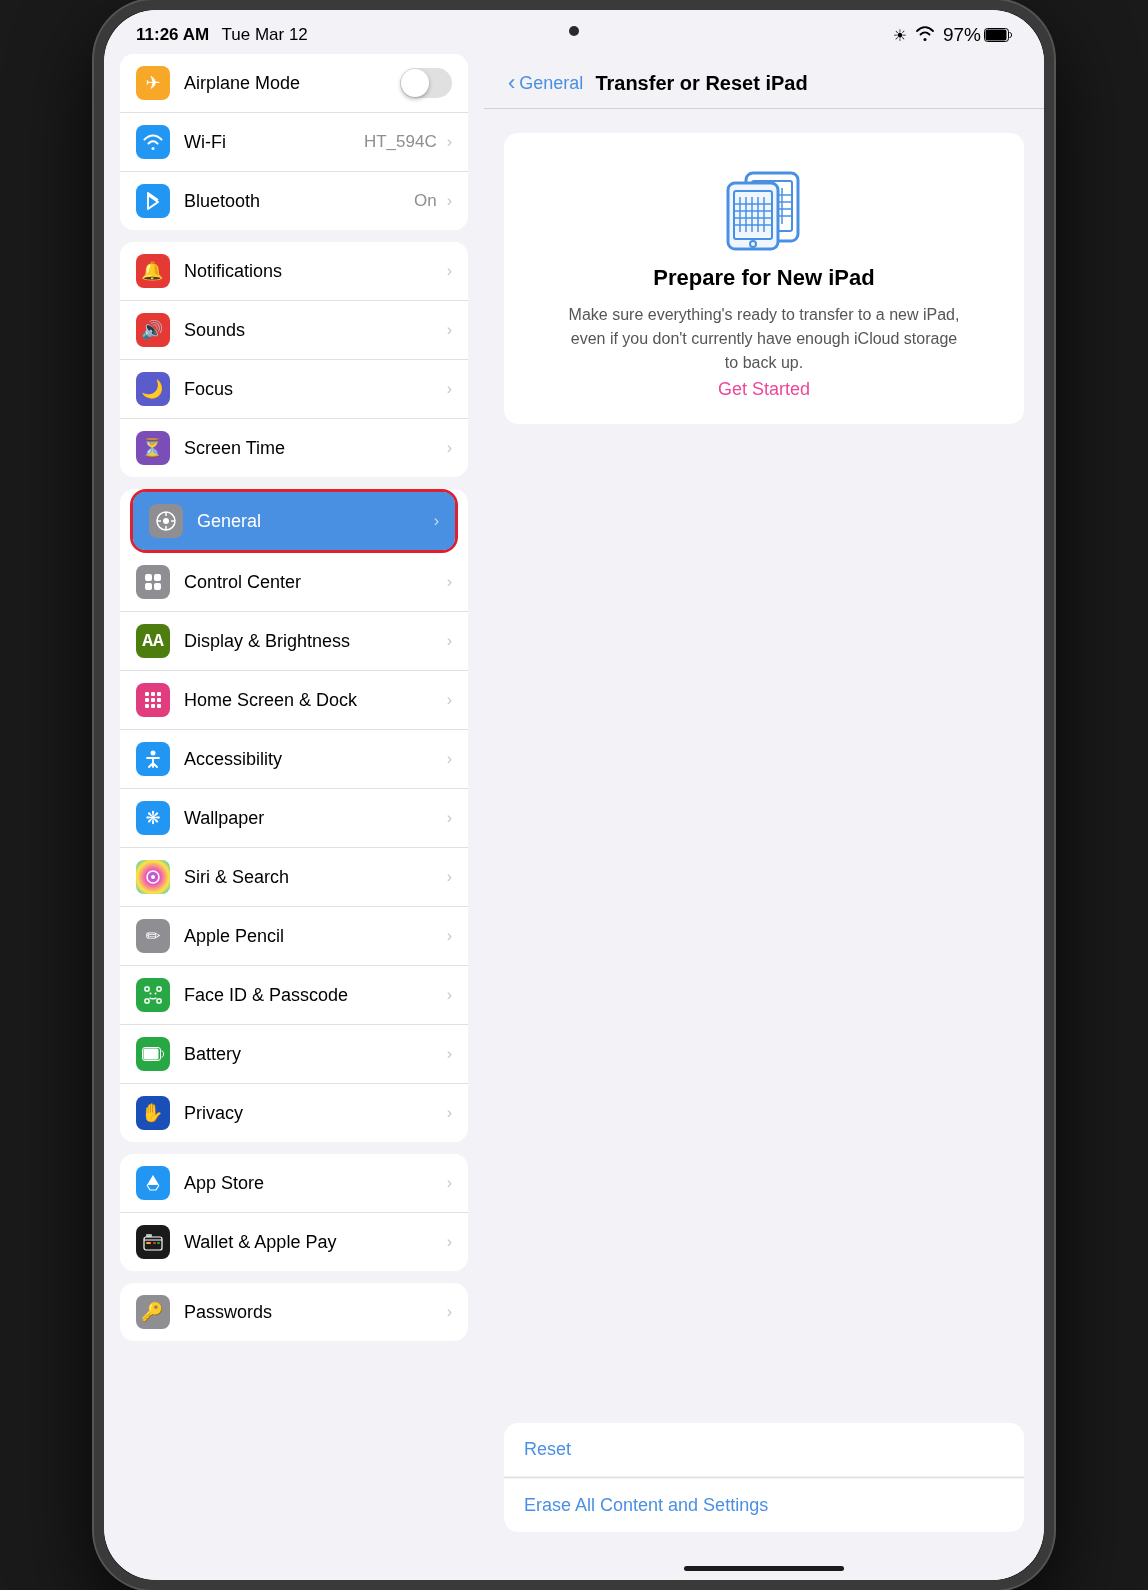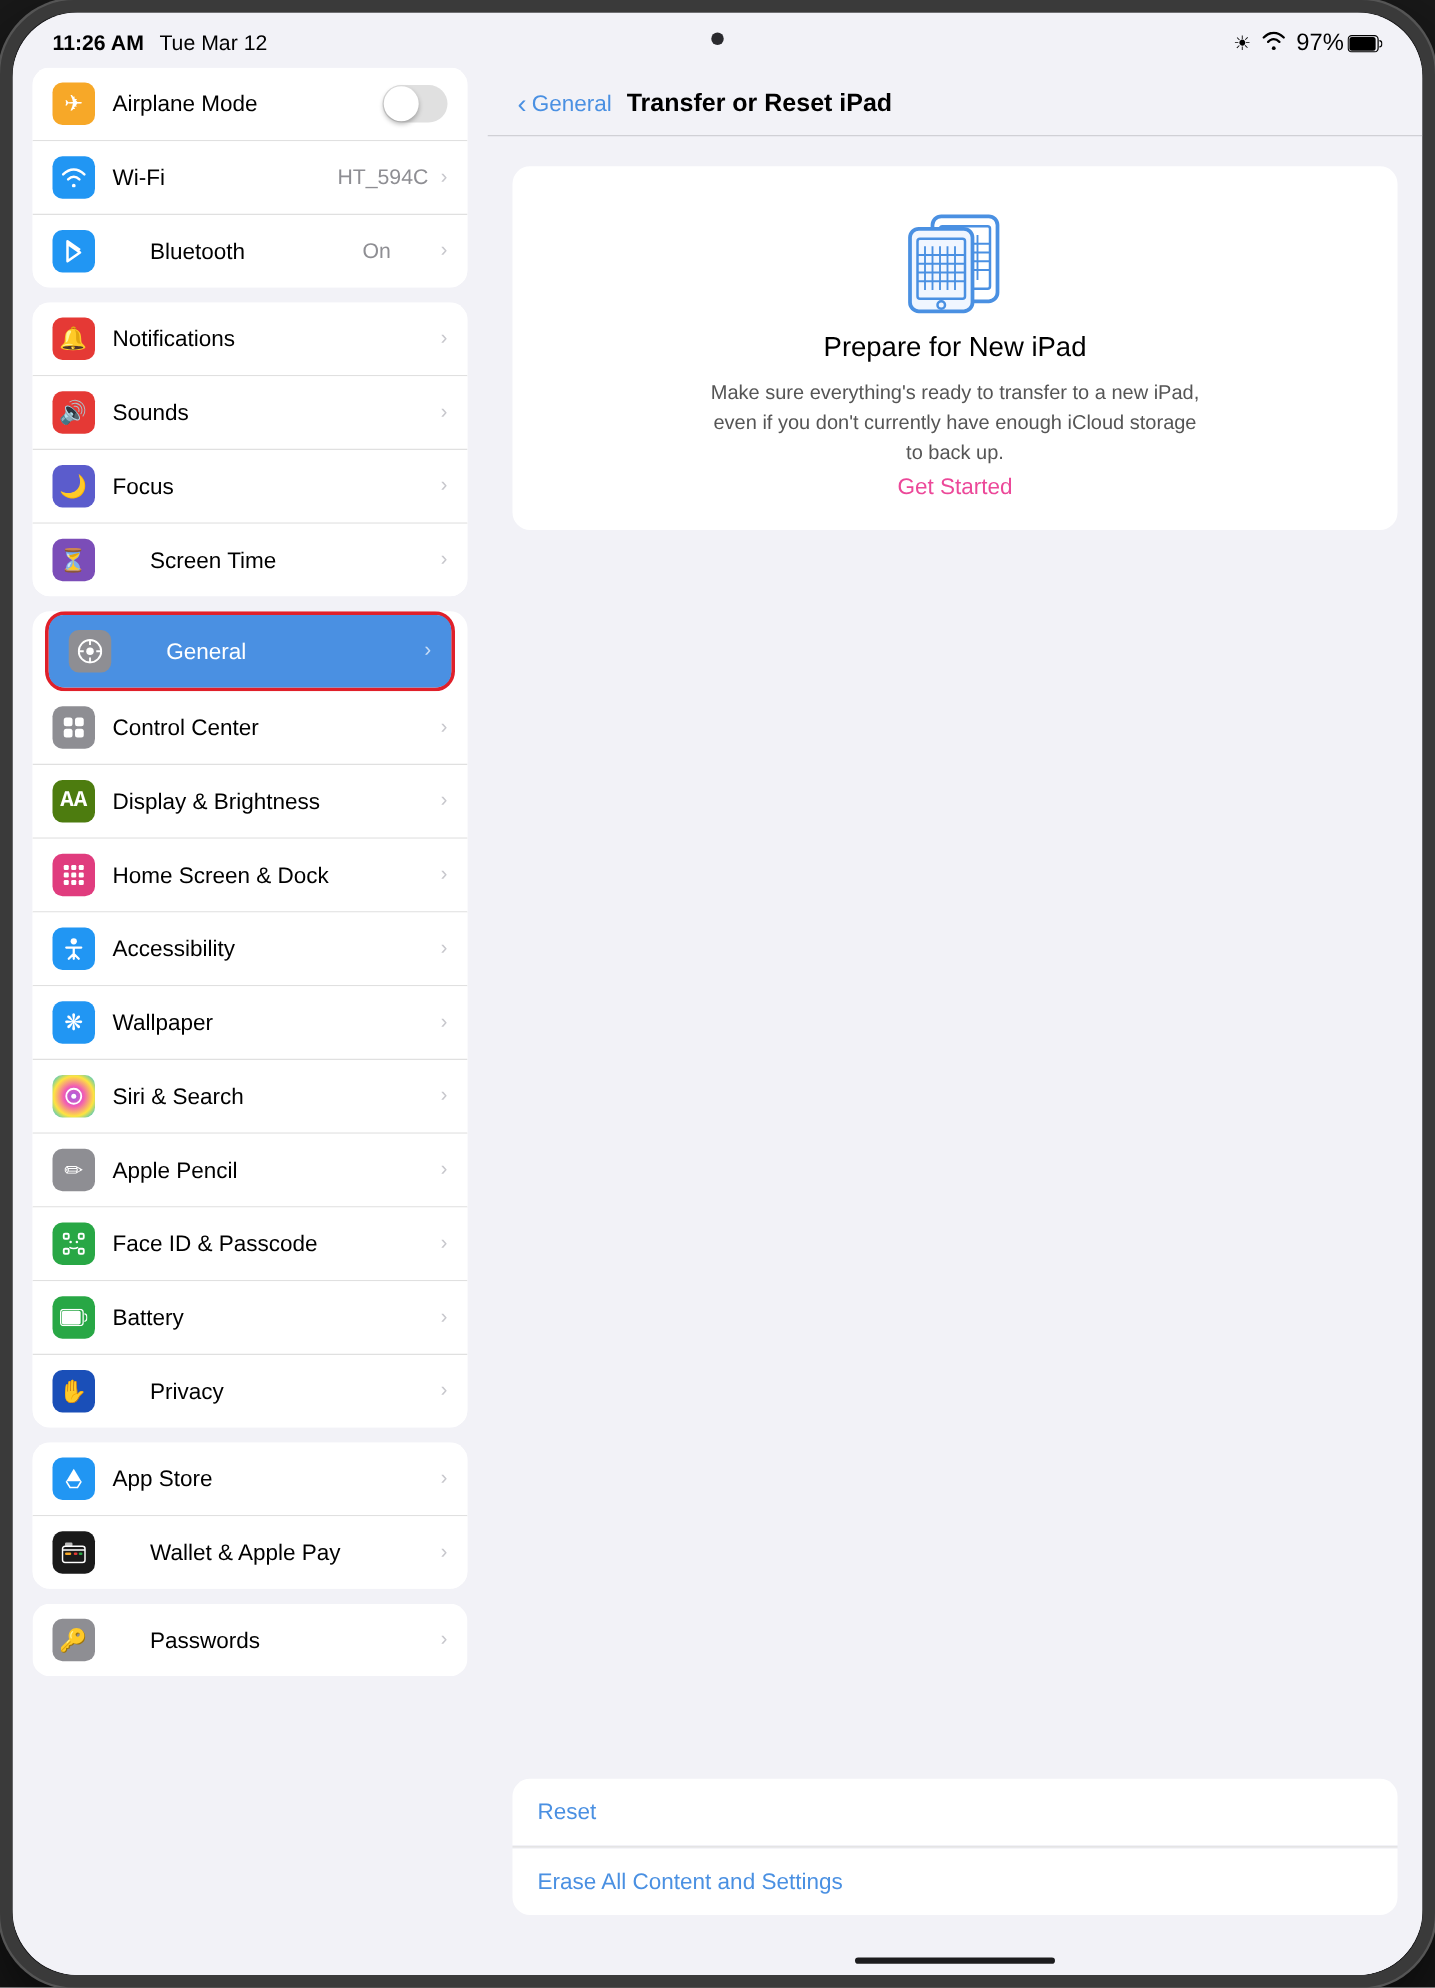--- a/index.html
+++ b/index.html
@@ -5,21 +5,21 @@
     * { box-sizing: border-box; margin: 0; padding: 0; }
     body {
       background: #1a1a1a;
       display: flex;
       justify-content: center;
       align-items: center;
       min-height: 100vh;
       font-family: -apple-system, BlinkMacSystemFont, 'Helvetica Neue', Arial, sans-serif;
     }
     .device {
-      width: 1148px;
+      width: 960px;
       height: 1590px;
       background: #1c1c1e;
       border-radius: 60px;
       border: 10px solid #3a3a3a;
       overflow: hidden;
       position: relative;
       box-shadow: 0 0 0 2px #555, 0 30px 80px rgba(0,0,0,0.8);
     }
     .device-screen {
       width: 100%;
@@ -98,21 +98,20 @@
       display: flex;
       align-items: center;
       padding: 12px 16px;
       border-bottom: 0.5px solid #e0e0e0;
       cursor: pointer;
       background: #fff;
       min-height: 52px;
     }
     .settings-item:last-child {
       border-bottom: none;
-      gap: 30px;
     }
     .settings-item.active {
       background: #4a90e2;
     }
     .settings-item.active .item-label {
       color: #fff;
     }
     .item-icon {
       width: 34px;
       height: 34px;
@@ -222,21 +221,21 @@
     }
     .prepare-icon-area {
       margin-bottom: 20px;
       position: relative;
       width: 100px;
       height: 80px;
     }
     
     .prepare-card h2 {
       font-size: 22px;
-      font-weight: 400;
+      font-weight: 700;
       color: #000;
       margin-bottom: 12px;
     }
     .prepare-card p {
       font-size: 16px;
       color: #555;
       line-height: 1.5;
       max-width: 400px;
       margin-bottom: 4px;
     }

